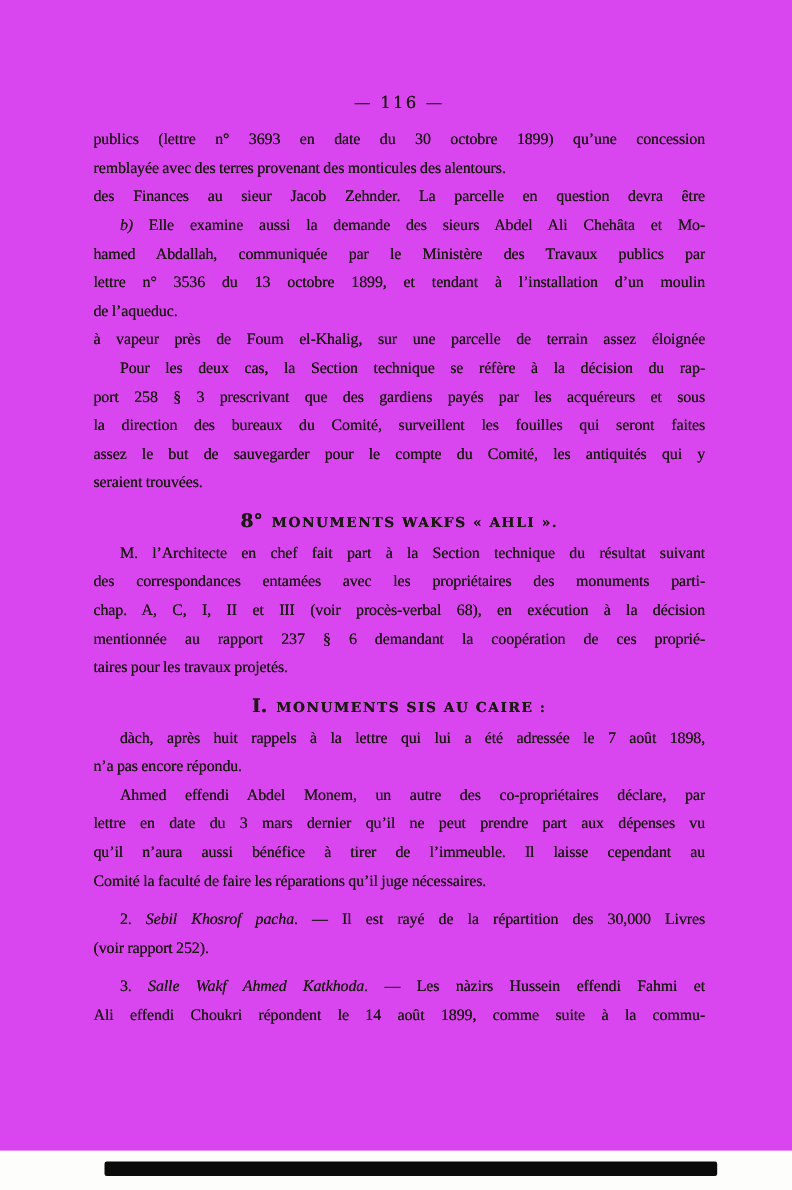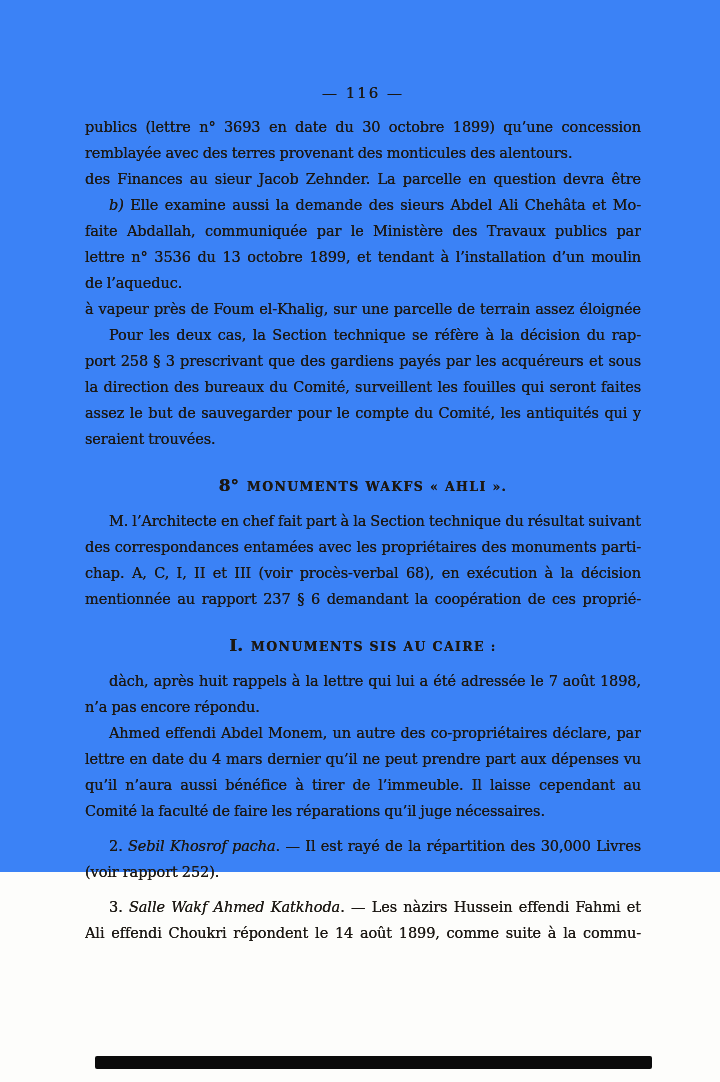--- a/index.html
+++ b/index.html
@@ -5,57 +5,57 @@
   html, body { margin: 0; padding: 0; }
   body {
     width: 720px; height: 1082px;
     background: #fdfdfb;
     font-family: "DejaVu Serif", serif;
     color: #1c1813;
     overflow: hidden;
   }
   .page {
     position: relative;
-    width: 720px; height: 872px;
-    background: #3b82f6;
+    width: 720px; height: 1046px;
+    background: #d946ef;
   }
   .page-number {
     position: absolute;
     top: 84px; left: 85px; width: 556px;
     text-align: center;
     font-size: 15px;
     letter-spacing: 2px;
     text-shadow: 0 0 0.4px #1c1813;
   }
   .content {
     position: absolute;
     top: 114px; left: 85px; width: 556px;
   }
-  .para { margin: 0; }
+  .para { margin: 0; font-family: Liberation Serif, serif; }
   .para.gap-before { margin-top: 9px; }
   .line {
     font-size: 14.5px;
     line-height: 26px;
     height: 26px;
     overflow: hidden;
     text-align: justify;
     text-align-last: justify;
     letter-spacing: -0.1px;
     word-spacing: -0.4px;
     text-shadow: 0 0 0.4px #1c1813;
     white-space: normal;
   }
   .line.last { text-align-last: left; }
   .para.indent .line:first-child { text-indent: 24px; }
   .it { font-style: italic; }
   .heading {
     text-align: center;
     height: 26px;
-    line-height: 18px;
-    margin-top: 24px;
+    line-height: 32px;
+    margin-top: 6px;
     margin-bottom: 6px;
     text-shadow: 0 0 0.5px #1c1813;
     white-space: nowrap;
   }
   .h-prefix {
     font-size: 17px;
     font-weight: bold;
     margin-right: 8px;
   }
   .h-text {
@@ -77,47 +77,48 @@
 <div class="page">
   <div class="page-number">— 116 —</div>
   <div class="content" id="content">
       <div class="para">
         <div class="line"><span class="">publics (lettre n° 3693 en date du 30 octobre 1899) qu’une concession</span></div>
         <div class="line last"><span class="">remblayée avec des terres provenant des monticules des alentours.</span></div>
         <div class="line"><span class="">des Finances au sieur Jacob Zehnder. La parcelle en question devra être</span></div>
       </div>
       <div class="para indent">
         <div class="line"><span class="it">b) </span><span class="">Elle examine aussi la demande des sieurs Abdel Ali Chehâta et Mo-</span></div>
-        <div class="line"><span class="">faite Abdallah, communiquée par le Ministère des Travaux publics par</span></div>
+        <div class="line"><span class="">hamed Abdallah, communiquée par le Ministère des Travaux publics par</span></div>
         <div class="line"><span class="">lettre n° 3536 du 13 octobre 1899, et tendant à l’installation d’un moulin</span></div>
         <div class="line last"><span class="">de l’aqueduc.</span></div>
         <div class="line"><span class="">à vapeur près de Foum el-Khalig, sur une parcelle de terrain assez éloignée</span></div>
       </div>
       <div class="para indent">
         <div class="line"><span class="">Pour les deux cas, la Section technique se réfère à la décision du rap-</span></div>
         <div class="line"><span class="">port 258 § 3 prescrivant que des gardiens payés par les acquéreurs et sous</span></div>
         <div class="line"><span class="">la direction des bureaux du Comité, surveillent les fouilles qui seront faites</span></div>
         <div class="line"><span class="">assez le but de sauvegarder pour le compte du Comité, les antiquités qui y</span></div>
         <div class="line last"><span class="">seraient trouvées.</span></div>
       </div>
       <div class="heading"><span class="h-prefix">8°</span><span class="h-text">MONUMENTS WAKFS « AHLI ».</span></div>
       <div class="para indent">
         <div class="line"><span class="">M. l’Architecte en chef fait part à la Section technique du résultat suivant</span></div>
         <div class="line"><span class="">des correspondances entamées avec les propriétaires des monuments parti-</span></div>
         <div class="line"><span class="">chap. A, C, I, II et III (voir procès-verbal 68), en exécution à la décision</span></div>
         <div class="line"><span class="">mentionnée au rapport 237 § 6 demandant la coopération de ces proprié-</span></div>
+        <div class="line last"><span class="">taires pour les travaux projetés.</span></div>
       </div>
       <div class="heading"><span class="h-prefix">I.</span><span class="h-text">MONUMENTS SIS AU CAIRE :</span></div>
       <div class="para indent">
         <div class="line"><span class="">dàch, après huit rappels à la lettre qui lui a été adressée le 7 août 1898,</span></div>
         <div class="line last"><span class="">n’a pas encore répondu.</span></div>
       </div>
       <div class="para indent">
         <div class="line"><span class="">Ahmed effendi Abdel Monem, un autre des co-propriétaires déclare, par</span></div>
-        <div class="line"><span class="">lettre en date du 4 mars dernier qu’il ne peut prendre part aux dépenses vu</span></div>
+        <div class="line"><span class="">lettre en date du 3 mars dernier qu’il ne peut prendre part aux dépenses vu</span></div>
         <div class="line"><span class="">qu’il n’aura aussi bénéfice à tirer de l’immeuble. Il laisse cependant au</span></div>
         <div class="line last"><span class="">Comité la faculté de faire les réparations qu’il juge nécessaires.</span></div>
       </div>
       <div class="para indent gap-before">
         <div class="line"><span class="">2. </span><span class="it">Sebil Khosrof pacha</span><span class="">. — Il est rayé de la répartition des 30,000 Livres</span></div>
         <div class="line last"><span class="">(voir rapport 252).</span></div>
       </div>
       <div class="para indent gap-before">
         <div class="line"><span class="">3. </span><span class="it">Salle Wakf Ahmed Katkhoda</span><span class="">. — Les nàzirs Hussein effendi Fahmi et</span></div>
         <div class="line"><span class="">Ali effendi Choukri répondent le 14 août 1899, comme suite à la commu-</span></div>

